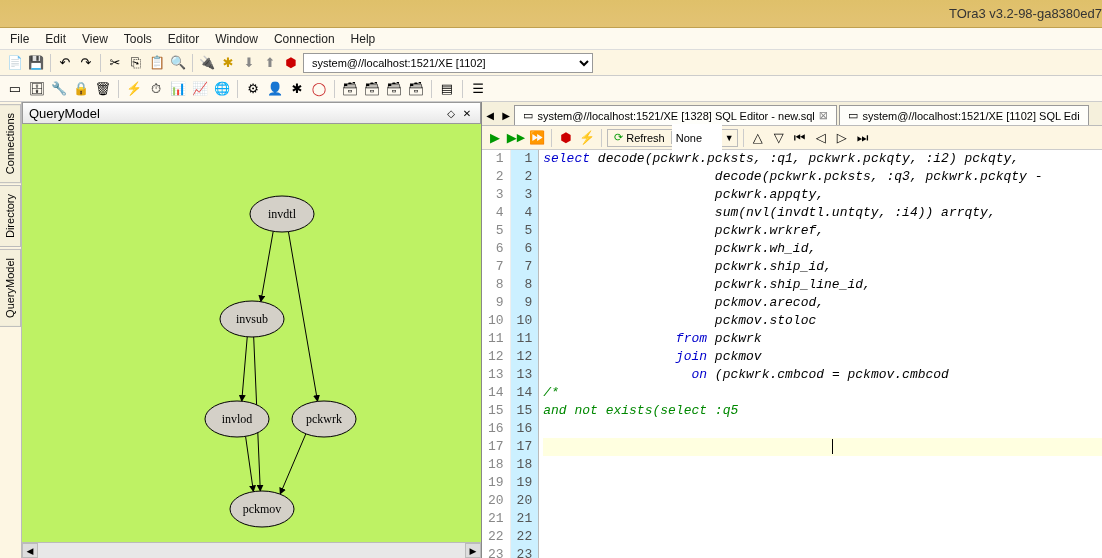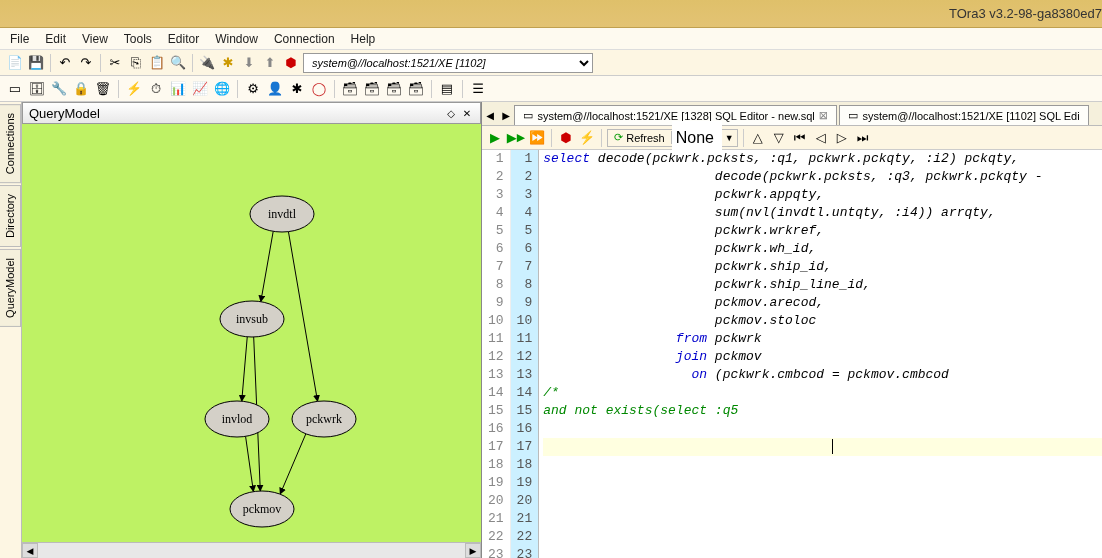--- a/index.html
+++ b/index.html
@@ -8,21 +8,21 @@
 .titlebar { background: linear-gradient(#dfc06a, #e3c374); height: 28px; display: flex; align-items: center; justify-content: flex-end; color: #333; border-bottom: 1px solid #c0a050; }
 .titlebar .title { font-size: 13px; }
 
 .menubar { background: #fefaf0; height: 22px; display: flex; align-items: center; padding: 0 10px; gap: 16px; border-bottom: 1px solid #ddd; }
 .menubar span { cursor: default; color: #222; }
 
 .toolbar-main { background: #fdf6e3; height: 26px; display: flex; align-items: center; padding: 2px 6px; gap: 3px; border-bottom: 1px solid #ccc; }
 .toolbar-sub { background: #fefaf0; height: 26px; display: flex; align-items: center; padding: 2px 6px; gap: 4px; border-bottom: 1px solid #ccc; }
 .tb-icon { width: 18px; height: 18px; display: inline-flex; align-items: center; justify-content: center; cursor: pointer; border: 1px solid transparent; font-size: 13px; }
 .tb-sep { width: 1px; height: 18px; background: #ccc; margin: 0 2px; }
-.conn-select { border: 1px solid #999; background: #fff; font-size: 11px; padding: 1px 4px; height: 20px; min-width: 290px; font-style: italic; }
+.conn-select { border: 1px solid #999; background: #fff; font-size: 11px; padding: 1px 4px; height: 20px; min-width: 290px; }
 
 .main-area { display: flex; height: calc(100% - 102px); }
 
 .side-tabs { width: 22px; background: #fdf6e3; border-right: 1px solid #bbb; display: flex; flex-direction: column; padding-top: 2px; }
 .side-tab { writing-mode: vertical-rl; transform: rotate(180deg); padding: 8px 2px; font-size: 11px; cursor: pointer; border: 1px solid #bbb; border-right: none; margin-bottom: 2px; background: #f5f0dc; display: flex; align-items: center; gap: 4px; }
 
 .query-panel { width: 460px; display: flex; flex-direction: column; border-right: 1px solid #888; }
 .panel-header { background: linear-gradient(#fff, #e8e8e8); border: 1px solid #999; height: 22px; display: flex; align-items: center; padding: 0 6px; font-size: 13px; }
 .panel-header .spacer { flex: 1; }
 .panel-header .btn { width: 14px; height: 14px; cursor: pointer; display: inline-flex; align-items: center; justify-content: center; font-size: 10px; margin-left: 2px; }
@@ -41,21 +41,21 @@
 .editor-tabs { height: 24px; display: flex; background: #f5f0dc; border-bottom: 1px solid #bbb; align-items: flex-end; }
 .ed-tab-nav { width: 16px; height: 20px; display: inline-flex; align-items: center; justify-content: center; font-size: 10px; cursor: pointer; }
 .ed-tab { border: 1px solid #999; border-bottom: none; background: #fefefa; padding: 3px 8px; font-size: 11px; display: flex; align-items: center; gap: 4px; margin-right: 2px; cursor: pointer; white-space: nowrap; }
 .ed-tab.overflow { overflow: hidden; }
 .ed-tab .close { font-size: 11px; color: #888; cursor: pointer; }
 .tab-icon { font-size: 11px; }
 
 .editor-toolbar { height: 24px; background: #fdf6e3; border-bottom: 1px solid #ccc; display: flex; align-items: center; padding: 0 4px; gap: 3px; }
 .refresh-group { display: flex; align-items: center; border: 1px solid #bbb; height: 18px; }
 .refresh-btn { padding: 0 6px; font-size: 11px; border-right: 1px solid #bbb; display: flex; align-items: center; gap: 3px; }
-.refresh-sel { padding: 8px 4px; font-size: 16px; min-width: 50px; background: #fff; }
+.refresh-sel { padding: 8px 4px; font-size: 11px; min-width: 50px; background: #fff; }
 
 .code-area { flex: 1; display: flex; font-family: "Courier New", monospace; font-size: 13px; overflow: hidden; background: #fff; }
 .gutter1 { background: #fff; text-align: right; padding: 0 6px; color: #888; border-right: 1px solid #eee; }
 .gutter2 { background: #ccf0ff; text-align: right; padding: 0 6px; color: #555; border-right: 1px solid #bbb; }
 .code-lines { flex: 1; padding-left: 4px; white-space: pre; overflow: hidden; font-style: italic; }
 .gutter1 div, .gutter2 div, .code-lines .line { height: 18px; line-height: 18px; }
 .line.hl { background: #ffffe0; }
 .kw { color: #0000cc; }
 .cm { color: #008800; }
 .cursor { display: inline-block; width: 1px; height: 15px; background: #000; vertical-align: middle; }

